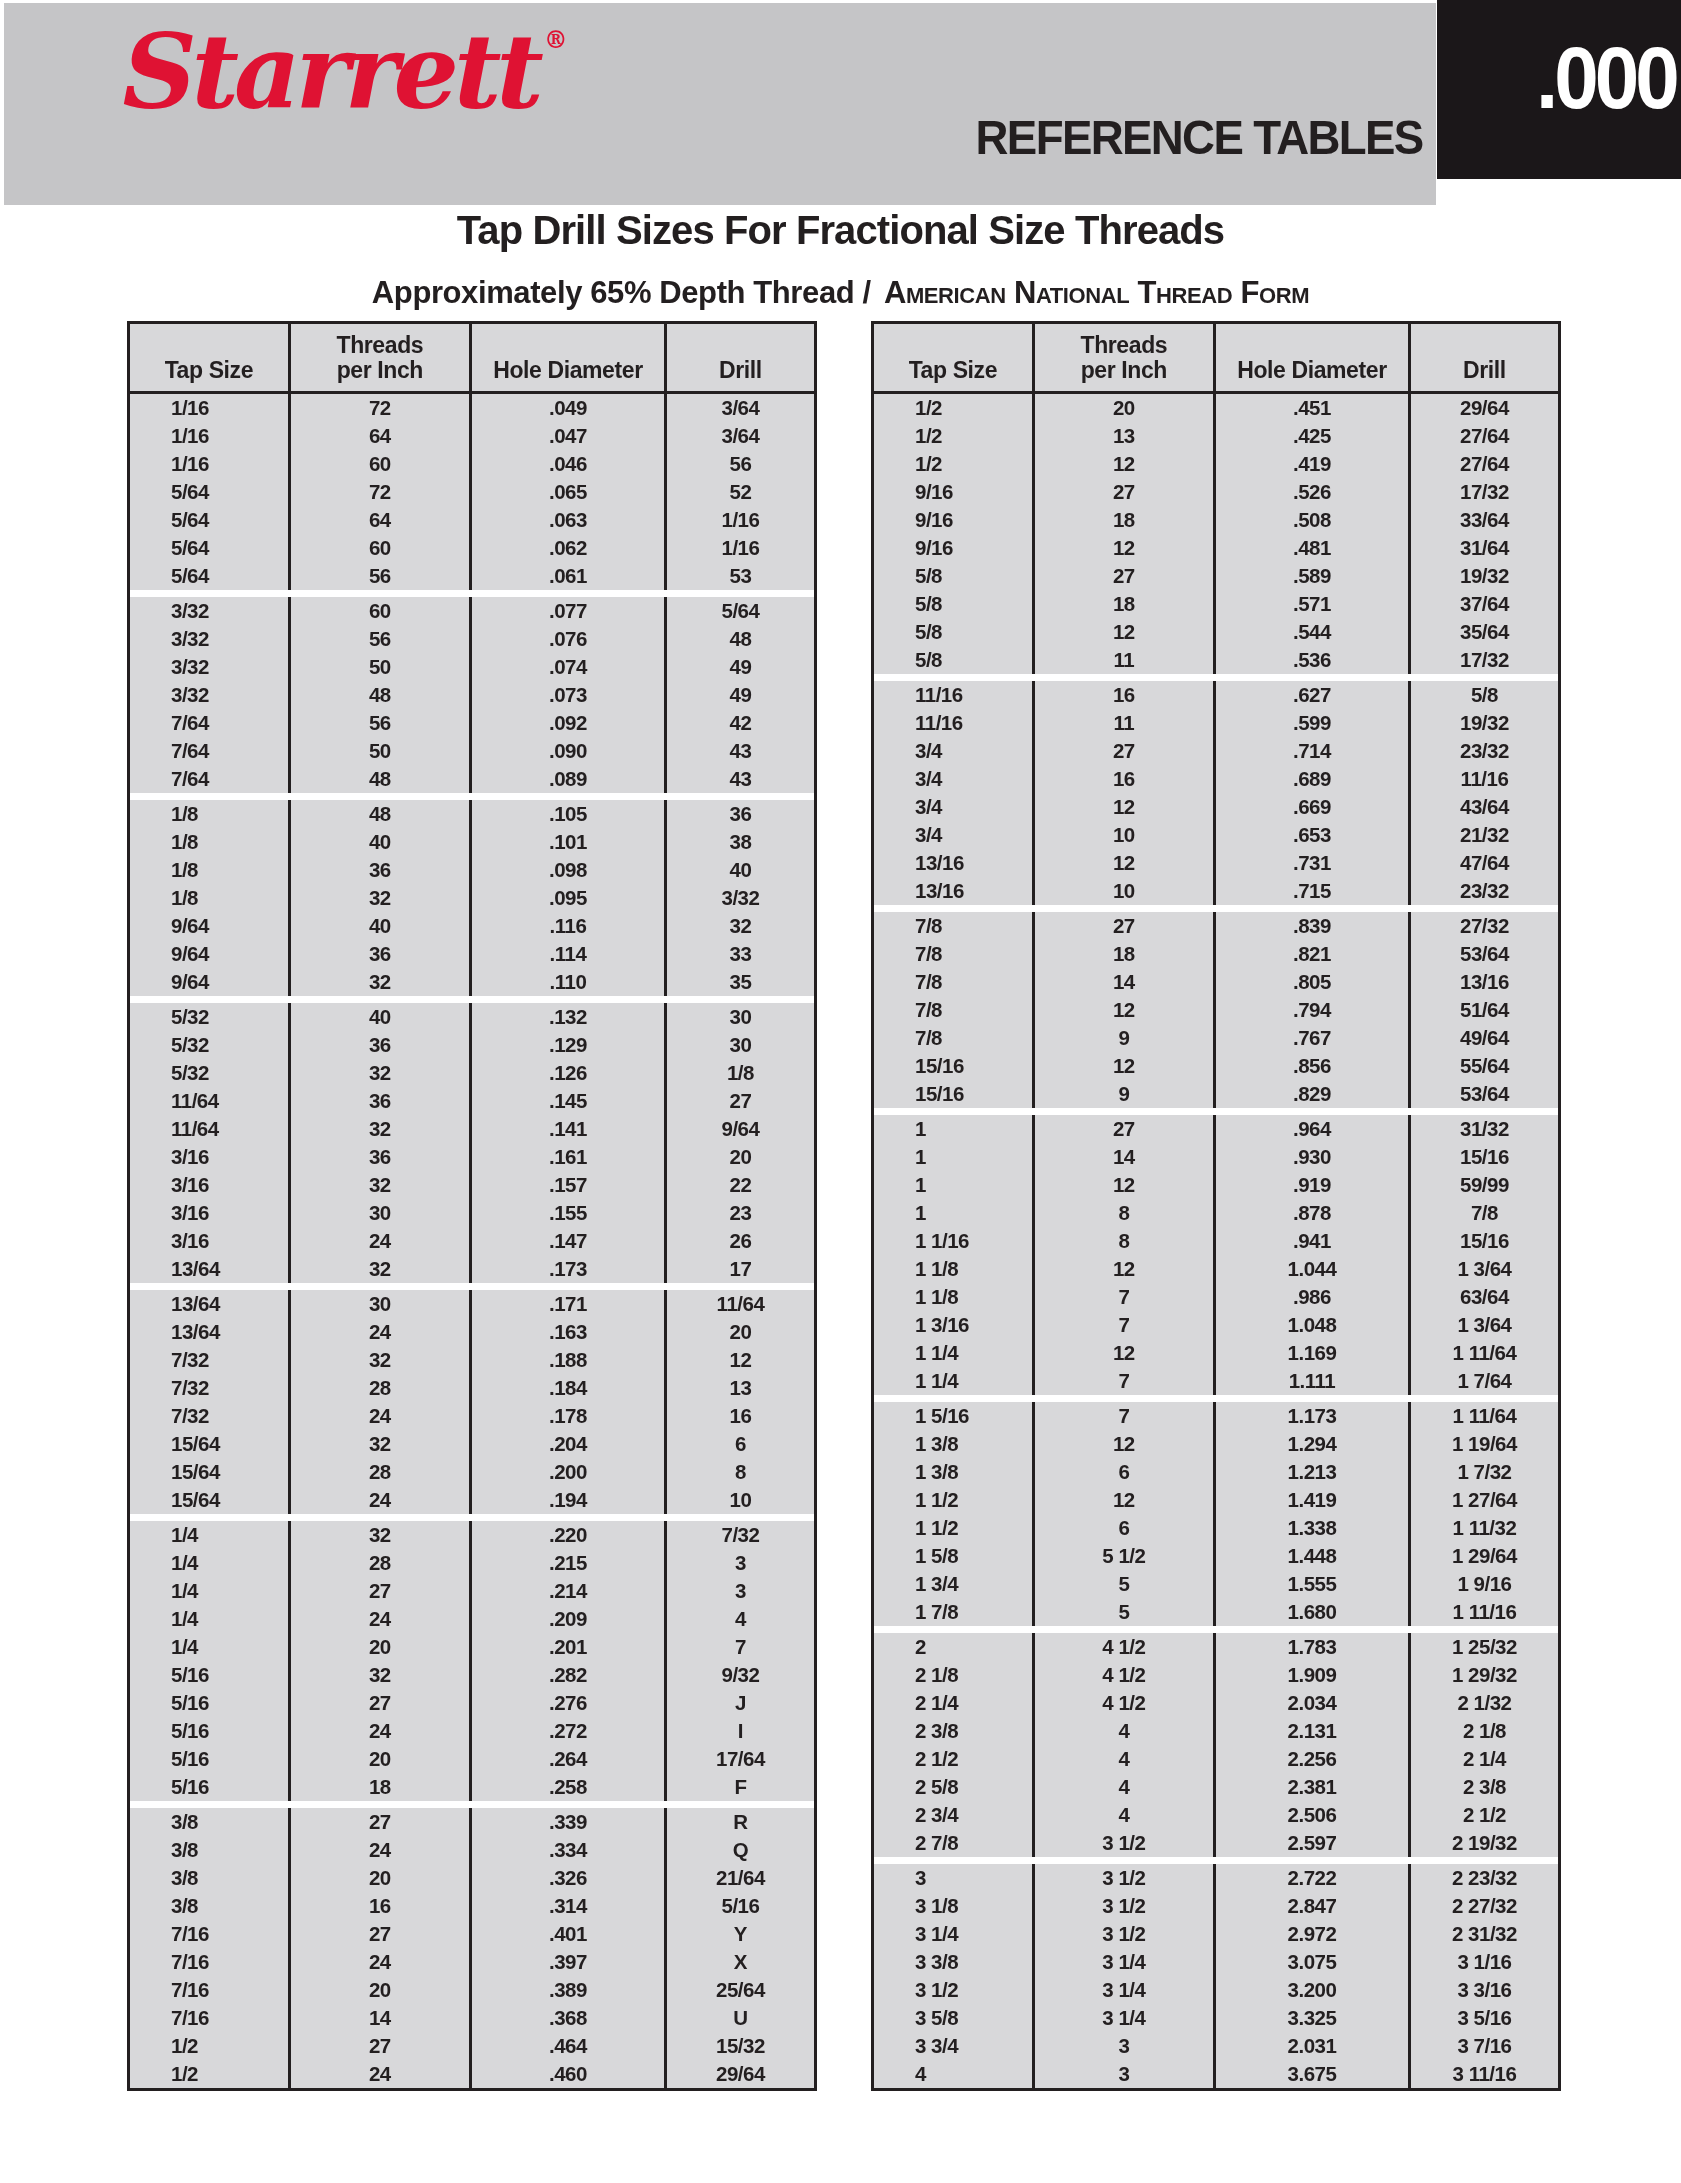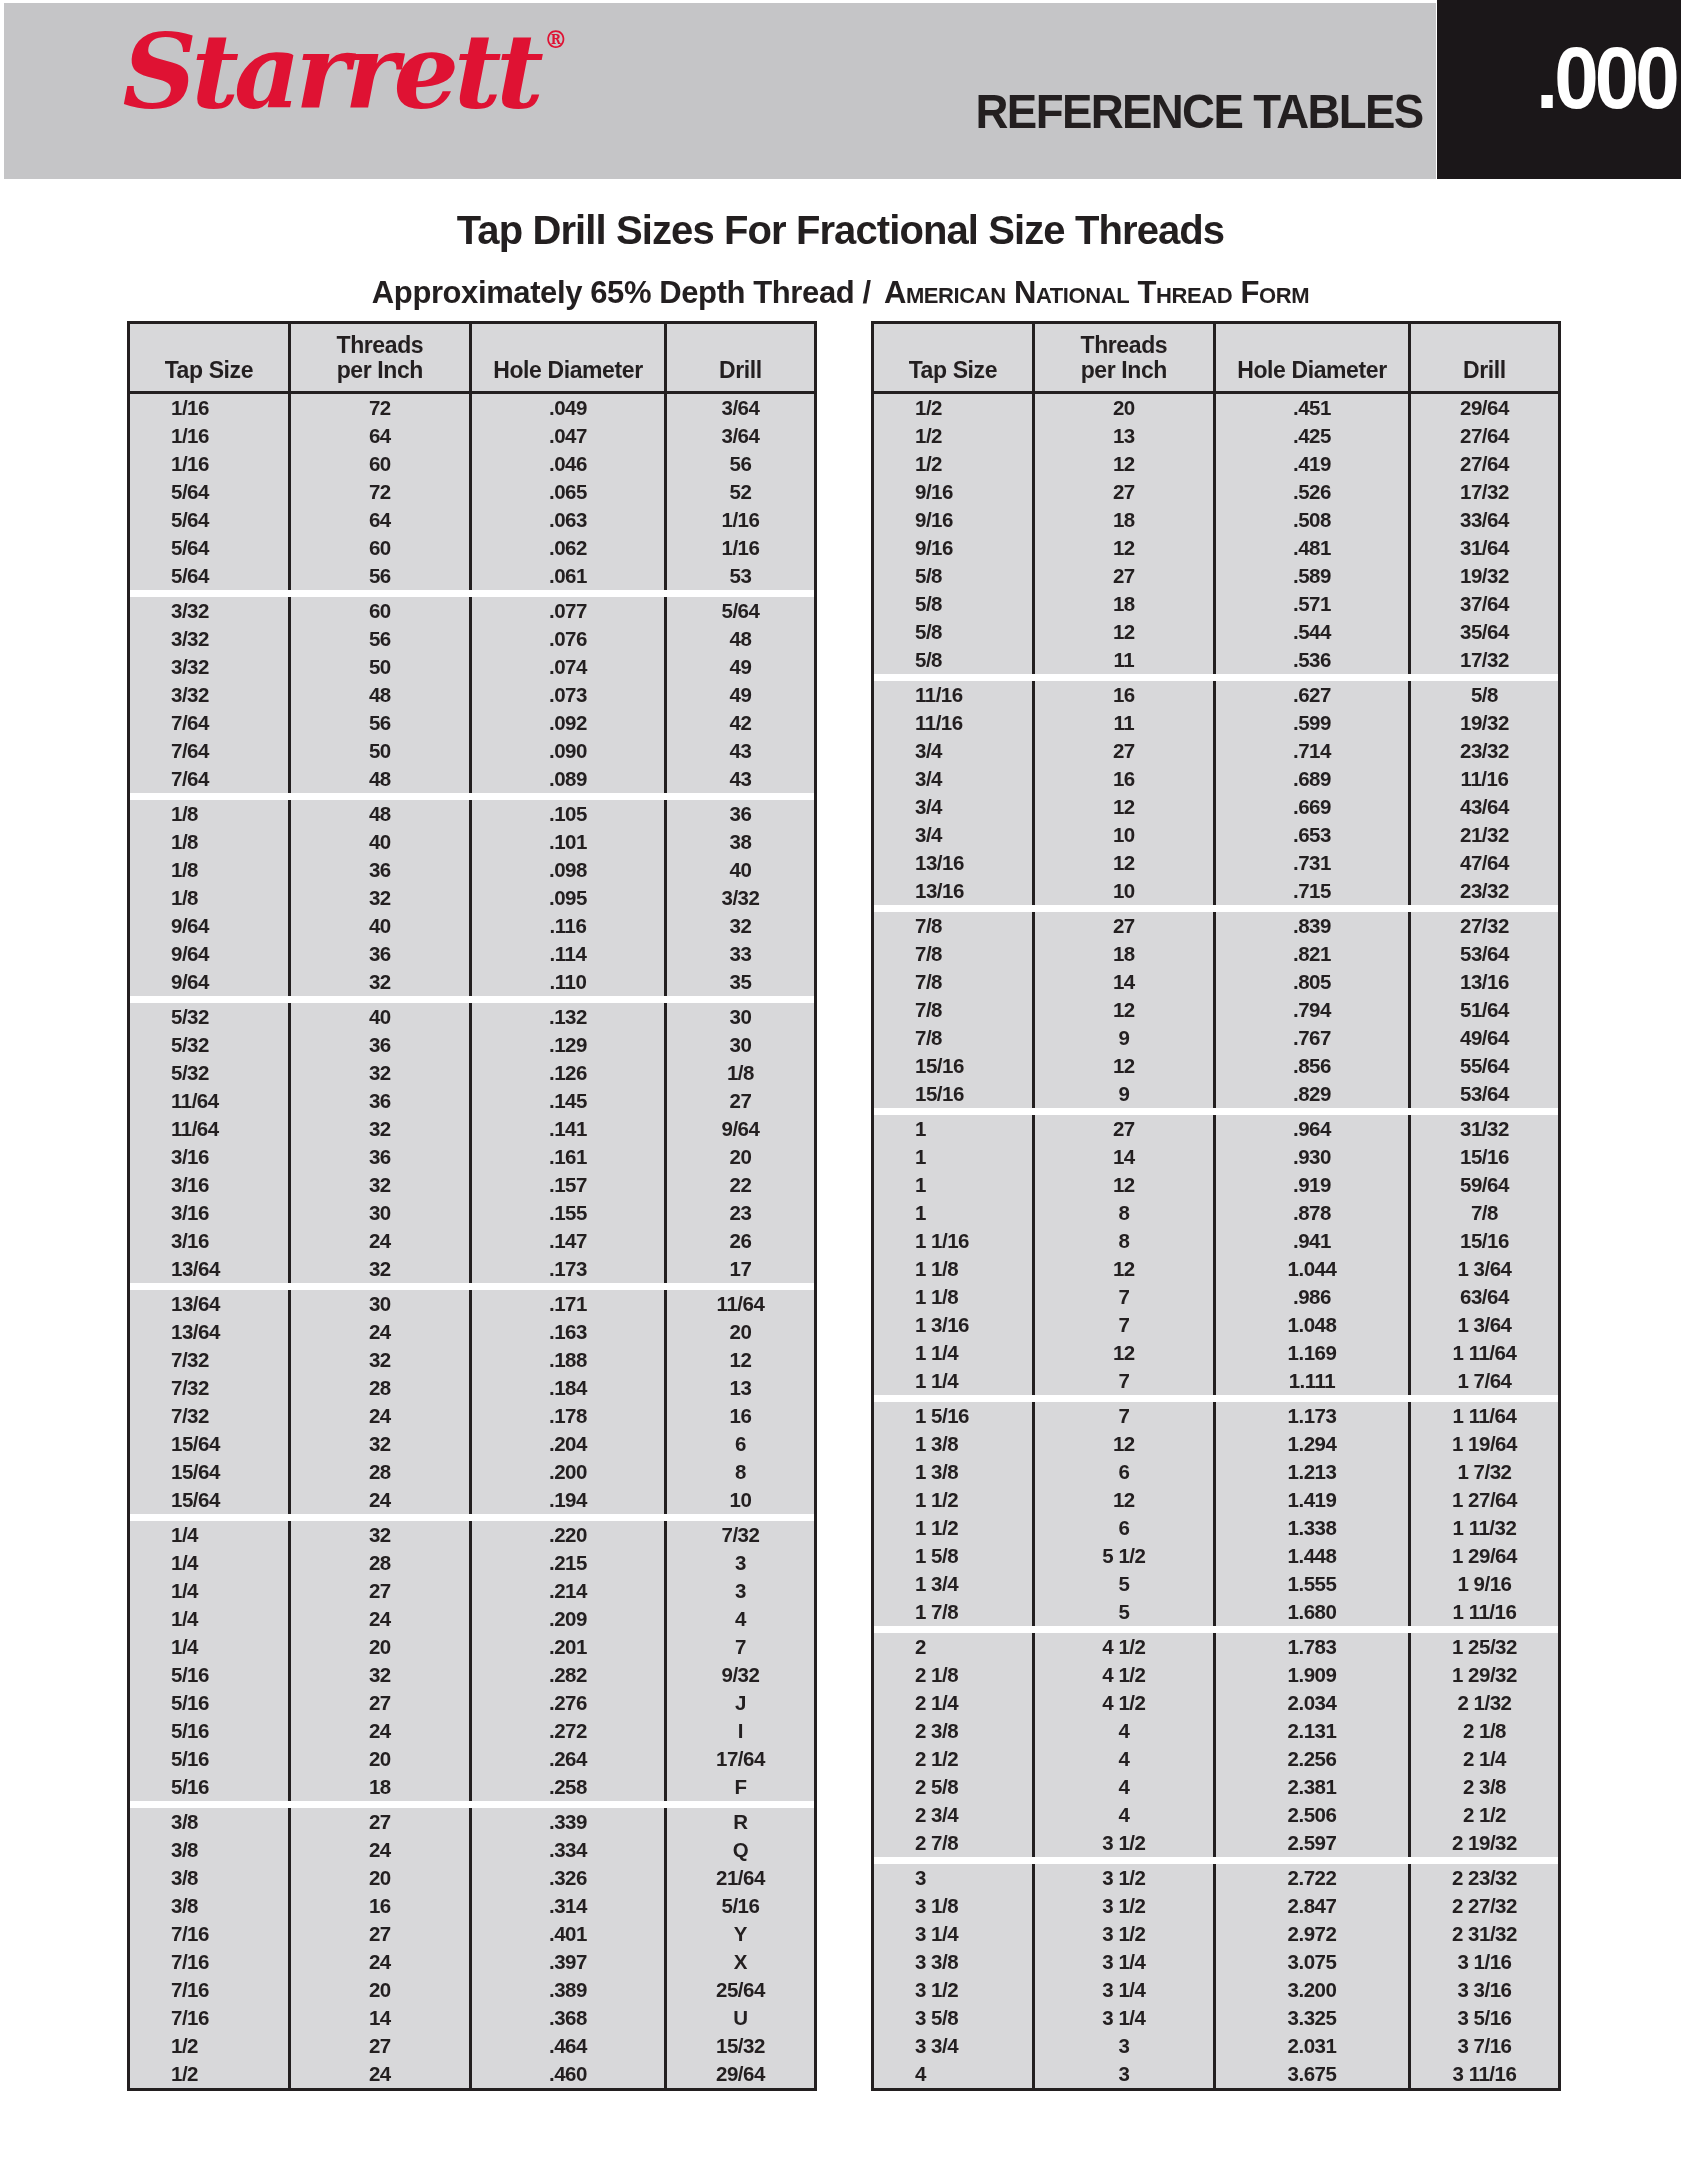--- a/index.html
+++ b/index.html
@@ -6,21 +6,21 @@
     --band:#c5c5c7; --cell:#d8d8da; --ink:#231f20; --red:#df1233;
     --tabbg:#1b1719; --tabfg:#ffffff;
   }
   *{box-sizing:border-box;}
   html,body{margin:0;padding:0;}
   body{
     width:1681px;height:2184px;position:relative;background:#ffffff;
     font-family:"Liberation Sans",sans-serif;color:var(--ink);overflow:hidden;
   }
   
-  .band{position:absolute;left:4.4px;top:2.6px;width:1432px;height:176px;background:var(--band);}
+  .band{position:absolute;left:4.4px;top:2.6px;width:1432px;height:202px;background:var(--band);}
   .brand{
     position:absolute;left:118px;top:12.2px;
     font-family:"DejaVu Serif",serif;font-style:italic;font-weight:bold;
     font-size:103px;color:var(--red);letter-spacing:-5.2px;line-height:1.1;
   }
   .brand .rmark{
     font-size:23.6px;letter-spacing:0;vertical-align:super;position:relative;top:-24.5px;left:5.2px;
   }
   .section-title{
     position:absolute;right:14px;bottom:40px;font-size:48px;font-weight:bold;
@@ -638,21 +638,21 @@
       <div class="tr">
         <div class="td col0">1</div>
         <div class="td col1">14</div>
         <div class="td col2">.930</div>
         <div class="td col3">15/16</div>
       </div>
       <div class="tr">
         <div class="td col0">1</div>
         <div class="td col1">12</div>
         <div class="td col2">.919</div>
-        <div class="td col3">59/64</div>
+        <div class="td col3">59/99</div>
       </div>
       <div class="tr">
         <div class="td col0">1</div>
         <div class="td col1">8</div>
         <div class="td col2">.878</div>
         <div class="td col3">7/8</div>
       </div>
       <div class="tr">
         <div class="td col0">1 1/16</div>
         <div class="td col1">8</div>

